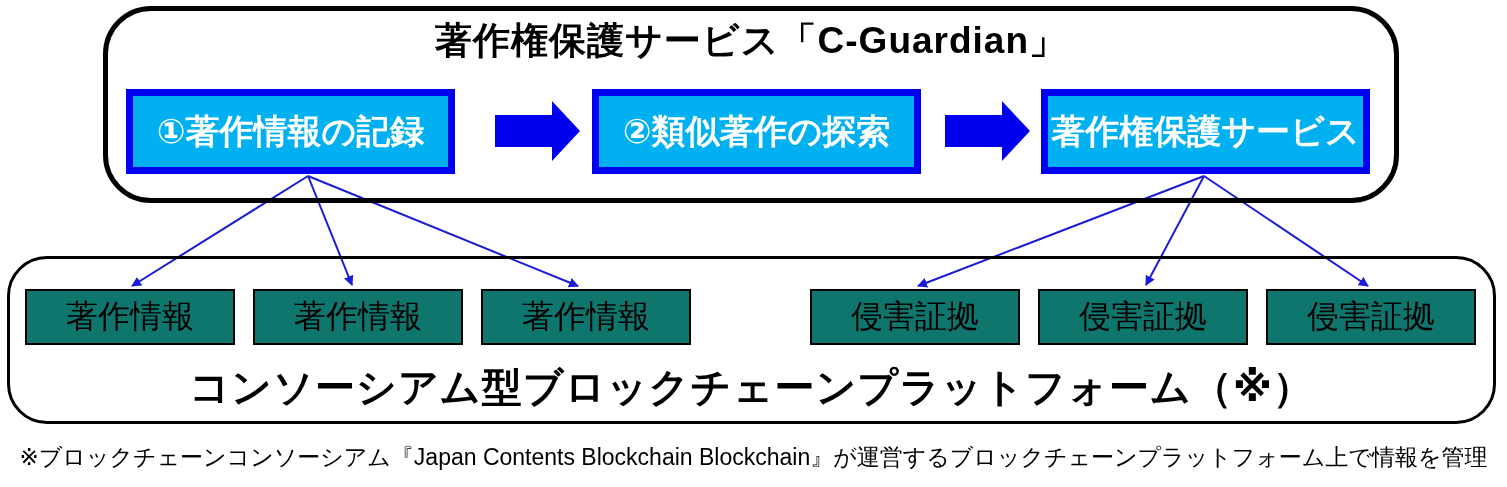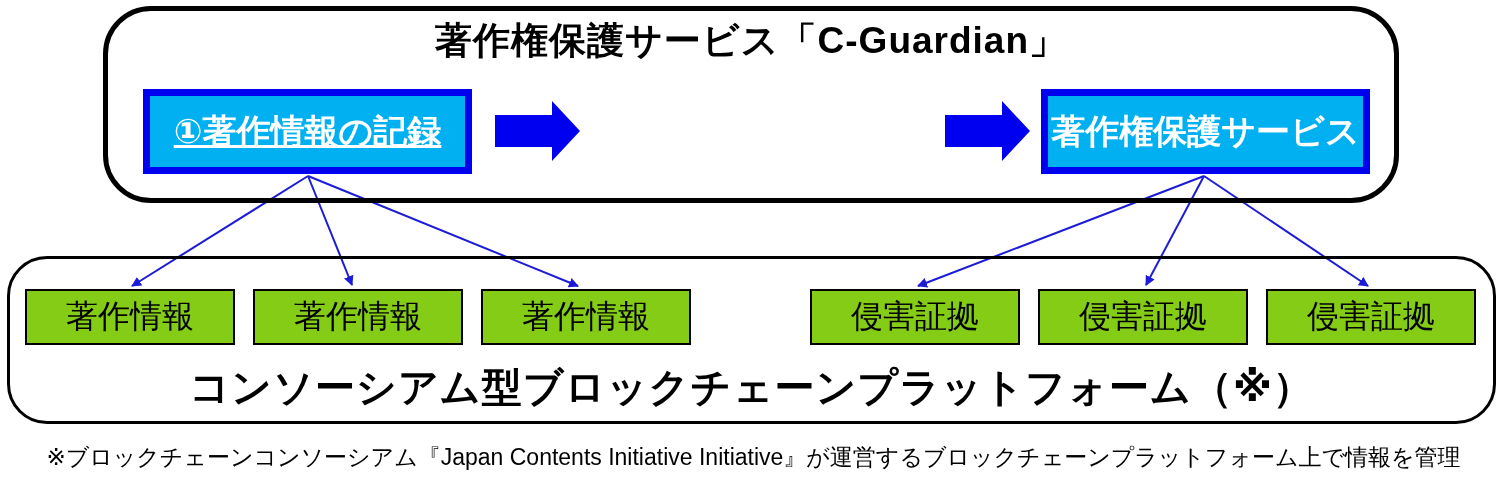--- a/index.html
+++ b/index.html
@@ -39,34 +39,34 @@
     background: #00B0F0;
     border: 7px solid #0000F0;
     display: flex;
     align-items: center;
     justify-content: center;
     font-size: 34px;
     font-weight: bold;
     color: #ffffff;
     white-space: nowrap;
   }
-  .step-1 { left: 143px; text-decoration: underline; }
+  .step-1 { left: 126px; }
   .step-2 { left: 592px; }
   .step-3 { left: 1041px; }
 
   .bottom-frame {
     left: 7px; top: 256px;
     width: 1483px; height: 162px;
     border: 3px solid #000000;
     border-radius: 40px;
   }
   .node-box {
     top: 289px;
     width: 206px; height: 52px;
-    background: #84cc16;
+    background: #0f766e;
     border: 2px solid #000000;
     display: flex;
     align-items: center;
     justify-content: center;
     font-size: 32px;
     color: #000000;
     white-space: nowrap;
   }
   .node-1 { left: 25px; }
   .node-2 { left: 253px; }
@@ -122,28 +122,29 @@
     <line x1="1204" y1="176" x2="918" y2="286" stroke="#1C1CD8" stroke-width="2" marker-end="url(#ah)"></line>
     <line x1="1204" y1="176" x2="1146" y2="285" stroke="#1C1CD8" stroke-width="2" marker-end="url(#ah)"></line>
     <line x1="1204" y1="176" x2="1368" y2="286" stroke="#1C1CD8" stroke-width="2" marker-end="url(#ah)"></line>
   </svg>
 
   <div class="abs top-frame"></div>
 
   <div class="abs diagram-title">著作権保護サービス「C-Guardian」</div>
 
   <div class="abs step-box step-1">①著作情報の記録</div>
+  <div class="abs step-box step-2">②類似著作の探索</div>
   <div class="abs step-box step-3">著作権保護サービス</div>
 
   <div class="abs bottom-frame"></div>
 
   <div class="abs node-box node-1">著作情報</div>
   <div class="abs node-box node-2">著作情報</div>
   <div class="abs node-box node-3">著作情報</div>
   <div class="abs node-box node-4">侵害証拠</div>
   <div class="abs node-box node-5">侵害証拠</div>
   <div class="abs node-box node-6">侵害証拠</div>
 
   <div class="abs platform-label">コンソーシアム型ブロックチェーンプラットフォーム（※）</div>
 
-  <div class="abs footnote">※ブロックチェーンコンソーシアム『Japan Contents Initiative Initiative』が運営するブロックチェーンプラットフォーム上で情報を管理</div>
+  <div class="abs footnote">※ブロックチェーンコンソーシアム『Japan Contents Blockchain Blockchain』が運営するブロックチェーンプラットフォーム上で情報を管理</div>
 
 </div>
 
 </body></html>

